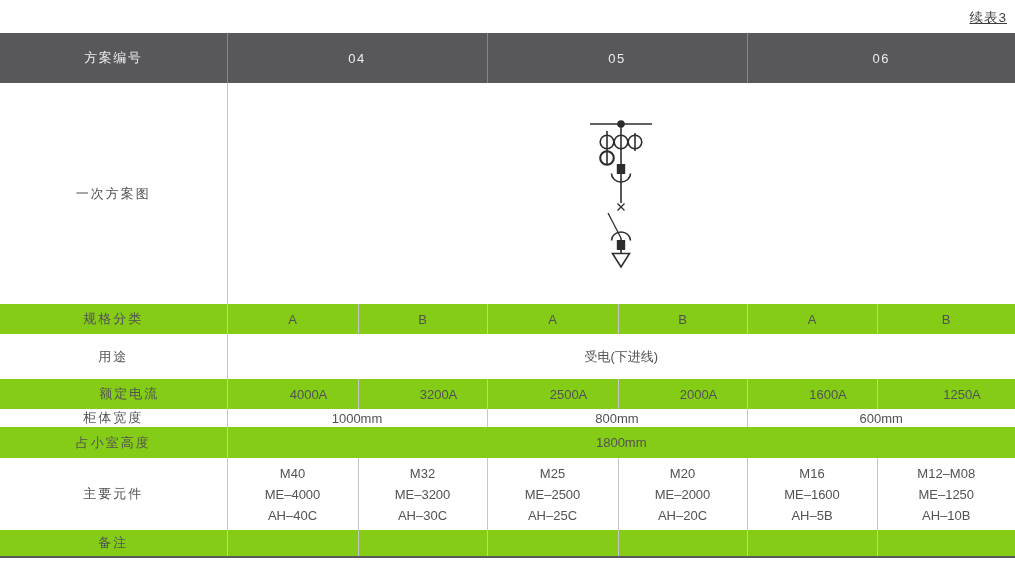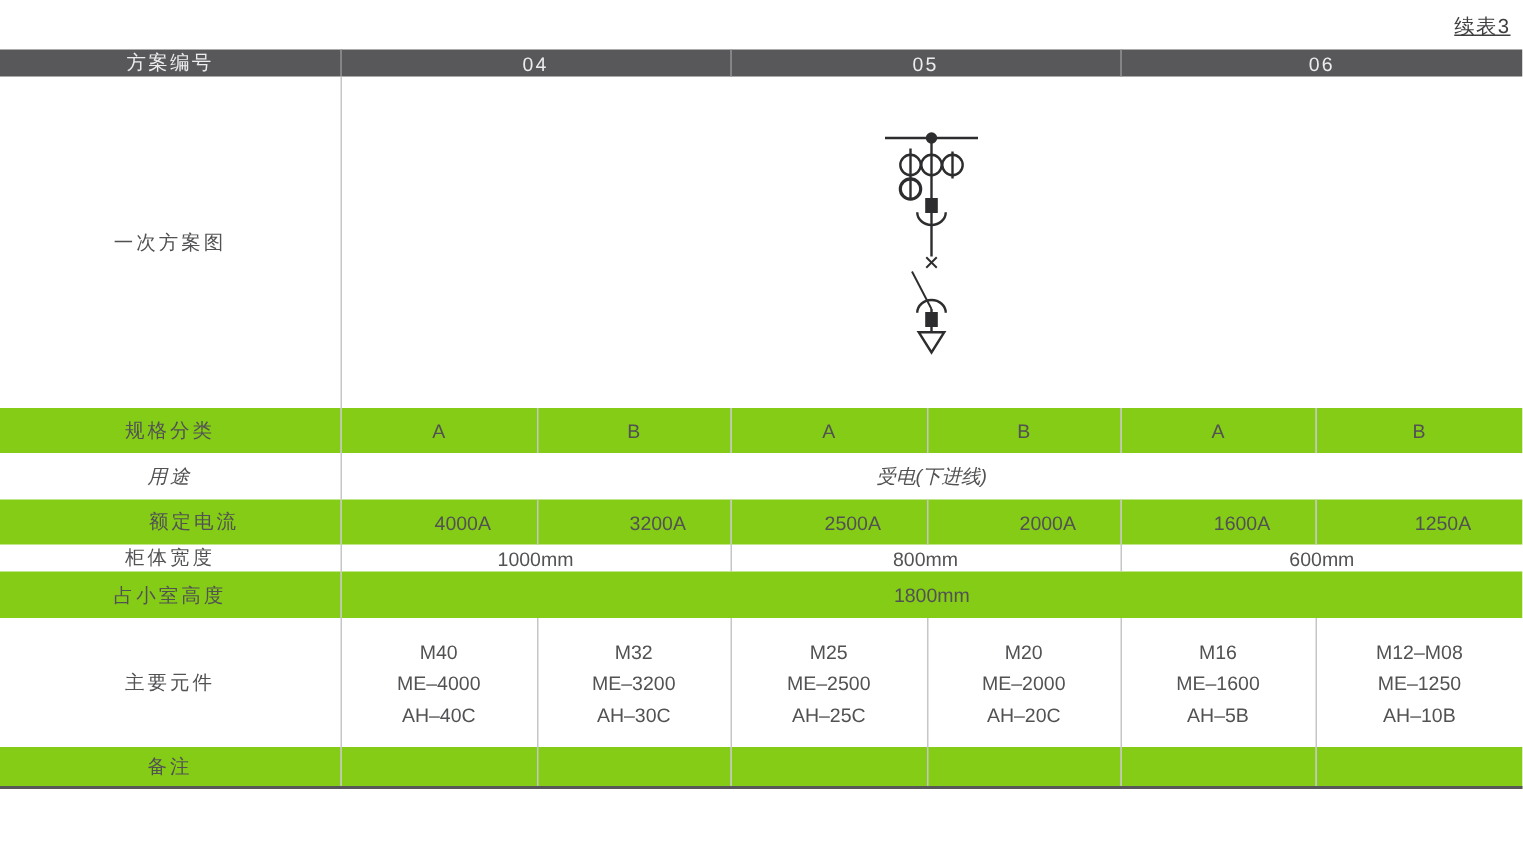--- a/index.html
+++ b/index.html
@@ -18,41 +18,41 @@
   table.spec{
     width:1015px;border-collapse:collapse;table-layout:fixed;
     border-bottom:2px solid #57575a;
   }
   table.spec th, table.spec td{
     padding:0;margin:0;box-sizing:border-box;
     font-size:13px;color:#525254;text-align:center;vertical-align:middle;
     font-weight:normal;
   }
   tr.r-header th{
-    background:#58585a;color:#ececee;height:18px;
+    background:#58585a;color:#ececee;height:50px;
     border-right:1px solid #85858a;letter-spacing:1.5px;
     font-size:13px;
   }
   tr.r-header th:last-child{border-right:none;}
   td.label{
     text-align:left;padding-left:15px;font-size:13.5px;color:#4a4a4c;
     letter-spacing:2px;
     border-right:1px solid #c6c6c6;
   }
   td.label.center{text-align:center;padding-left:0;}
   .vr{border-right:1px solid #c6c6c6;}
   .edge{border-right:1px solid #dcdcdc;}
   tr.pink td{background:#84cc16;}
   tr.r-diagram td{height:221px;}
   tr.r-spec td{height:30px;}
-  tr.r-usage td{height:31px;font-style:italic;}
+  tr.r-usage td{height:45px;}
   tr.r-current td{height:30px;padding-left:32px;}
   tr.r-width td{height:14px;margin-top:20px;}
   tr.r-cabheight td{height:31px;}
-  tr.r-comp td{height:86px;}
+  tr.r-comp td{height:72px;}
   tr.r-comp .comp-line{line-height:21px;font-size:13px;}
   tr.r-remark td{height:27px;}
   .diagram-wrap{display:flex;justify-content:center;align-items:center;height:221px;}
 </style>
 </head>
 <body>
 
 <div class="caption">续表3</div>
 
 <table class="spec">

